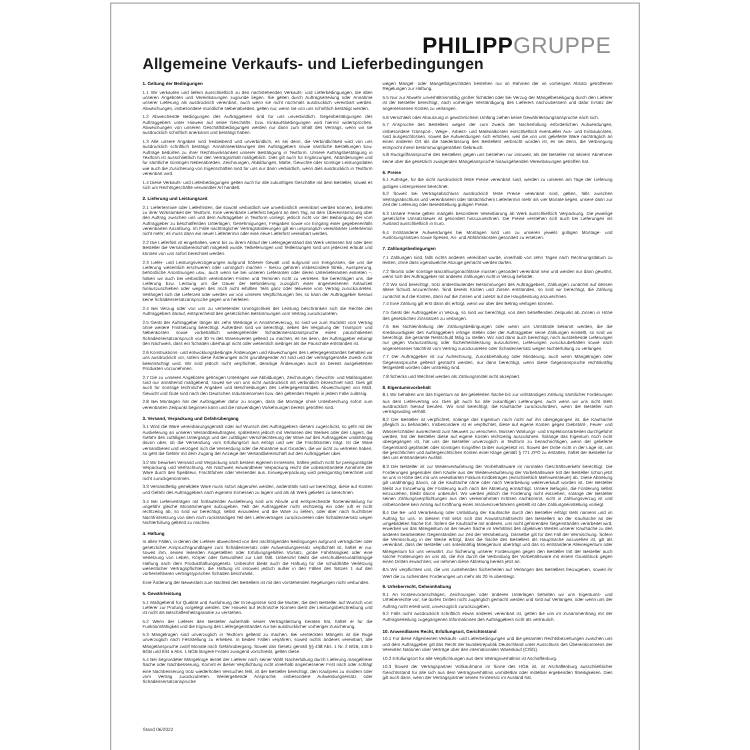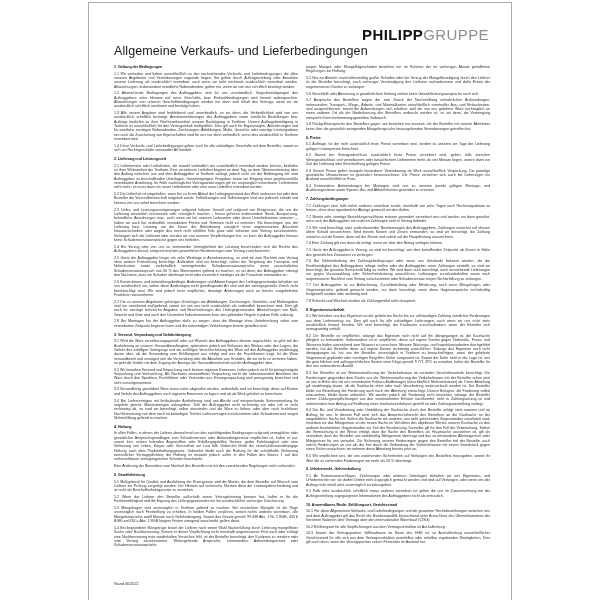--- a/index.html
+++ b/index.html
@@ -6,26 +6,26 @@
   body{
     width:600px;height:600px;background:#ffffff;overflow:hidden;position:relative;
     font-family:"Liberation Sans",sans-serif;
   }
   .page{
     position:absolute;left:88px;top:2px;width:424px;height:600px;
     background:#ffffff;border:1px solid #ababab;box-sizing:border-box;
   }
   .brand{
     position:absolute;top:23px;right:22px;
-    font-size:15px;font-weight:700;letter-spacing:.4px;color:#121212;white-space:nowrap;
+    font-size:18px;font-weight:700;letter-spacing:.4px;color:#121212;white-space:nowrap;
   }
   .brand .light{font-weight:400;color:#8e8e8e;}
   .doc-title{
     position:absolute;top:41px;left:25px;margin:0;
-    font-size:12.5px;font-weight:400;color:#1c1c1c;letter-spacing:.1px;white-space:nowrap;
+    font-size:12.5px;font-weight:700;color:#1c1c1c;letter-spacing:.1px;white-space:nowrap;
   }
   .cols{
     position:absolute;top:62px;left:25px;display:flex;gap:8px;
   }
   .col{
     width:184px;text-align:justify;
     font-size:3.6px;line-height:4.35px;color:#2e2e2e;
   }
   .col h2{font-size:3.6px;line-height:4.35px;font-weight:700;color:#101010;margin:4.6px 0 2.2px 0;}
   .col h2:first-child{margin-top:0;}

